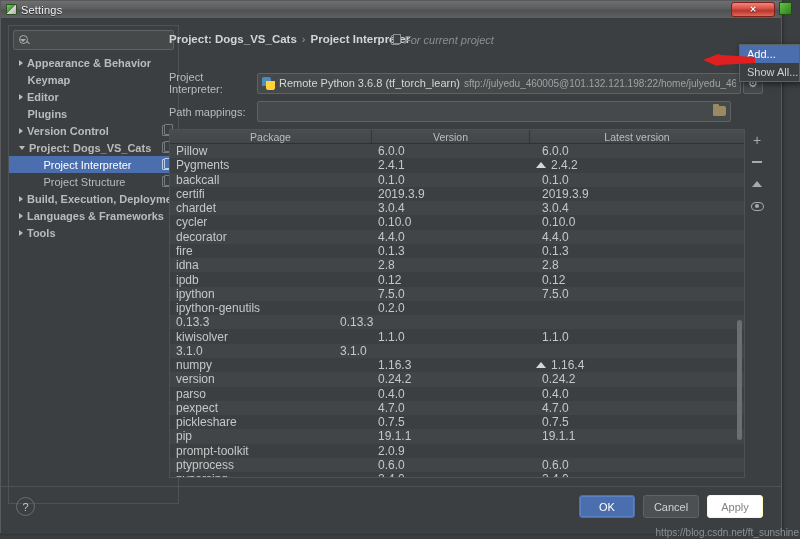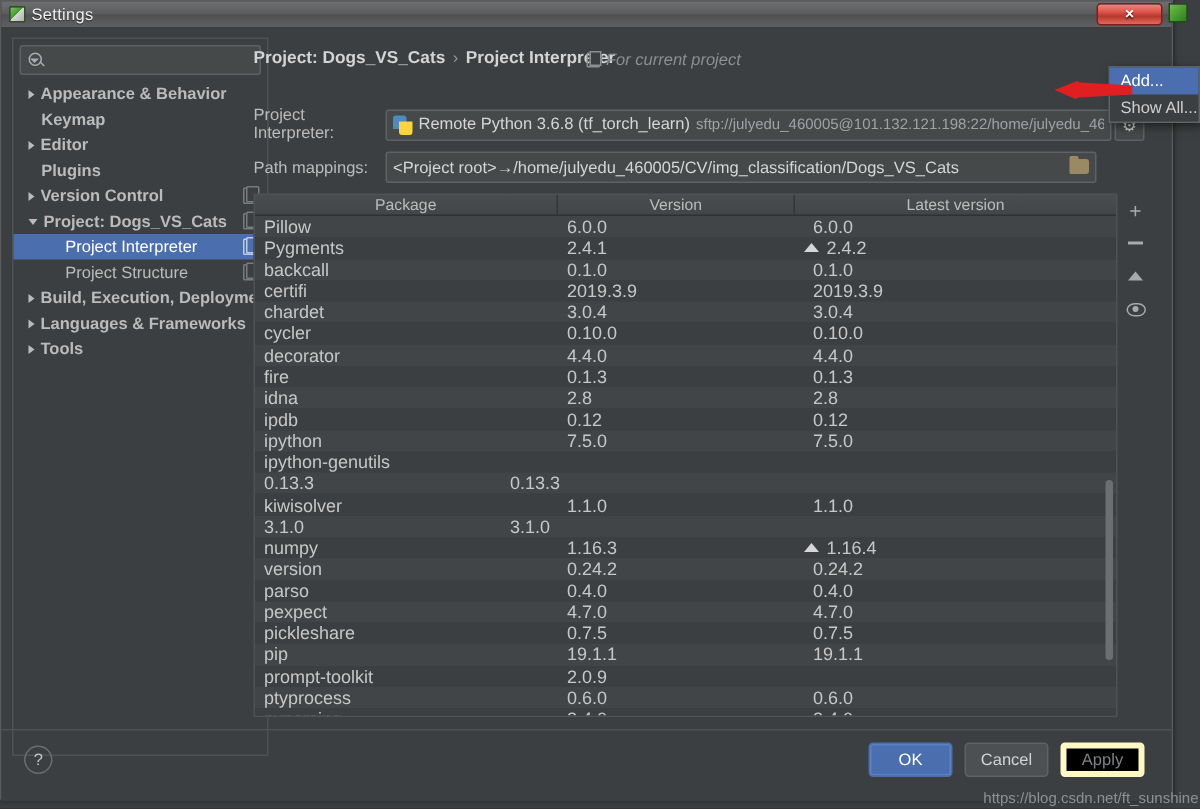--- a/index.html
+++ b/index.html
@@ -296,21 +296,21 @@
   .btn {
     position: absolute; top: 8px; height: 23px; width: 56px;
     border-radius: 3px; font-size: 11px;
     display: flex; align-items: center; justify-content: center;
   }
   .btn.ok {
     right: 146px; background: #4b6eaf; border: 1px solid #4b6eaf; color: #ffffff;
     box-shadow: 0 0 0 1px #5d82c4 inset;
   }
   .btn.cancel { right: 82px; background: #4c5052; border: 1px solid #5e6264; color: #d2d2d2; }
-  .btn.apply  { right: 18px; background: #000000; border: 4px solid #fef9c3; color: #7f8385; }
+  .btn.apply  { right: 18px; background: #ffffff; border: 1px solid #fef9c3; color: #7f8385; }
   .watermark {
     position: absolute; right: 1px; bottom: 1px;
     font-size: 10px; color: #8d9193;
   }
   
   .popup {
     position: absolute; left: 739px; top: 44px;
     width: 61px;
     background: #3c3f41;
     border: 1px solid #5e6264;
@@ -418,21 +418,20 @@
             <span class="py-icon"></span>
             <span class="interp-main">Remote Python 3.6.8 (tf_torch_learn)</span>
             <span class="interp-path">sftp://julyedu_460005@101.132.121.198:22/home/julyedu_460005/mini...</span>
           </div>
           <div class="gear-btn">⚙</div>
         </div>
 
         <div class="field-row r2">
           <span class="field-label">Path mappings:</span>
           <div class="combo paths">
-            <span class="paths-text">&lt;Project root&gt;→/home/julyedu_460005/CV/img_classification/Dogs_VS_Cats</span>
             <span class="folder-icon"></span>
           </div>
         </div>
 
         <div class="table-wrap">
           <div class="thead">
             <div class="th c0">Package</div>
             <div class="th c1">Version</div>
             <div class="th c2">Latest version</div>
           </div>
@@ -490,20 +489,21 @@
                 <div class="td c1">0.12</div>
                 <div class="td c2">0.12</div>
               </div>
               <div class="tr">
                 <div class="td c0">ipython</div>
                 <div class="td c1">7.5.0</div>
                 <div class="td c2">7.5.0</div>
               </div>
               <div class="tr">
                 <div class="td c0">ipython-genutils</div>
+                <div class="td c1">0.2.0</div>
                 <div class="td c2"></div>
               </div>
               <div class="tr">
                 <div class="td c1">0.13.3</div>
                 <div class="td c2">0.13.3</div>
               </div>
               <div class="tr">
                 <div class="td c0">kiwisolver</div>
                 <div class="td c1">1.1.0</div>
                 <div class="td c2">1.1.0</div>

